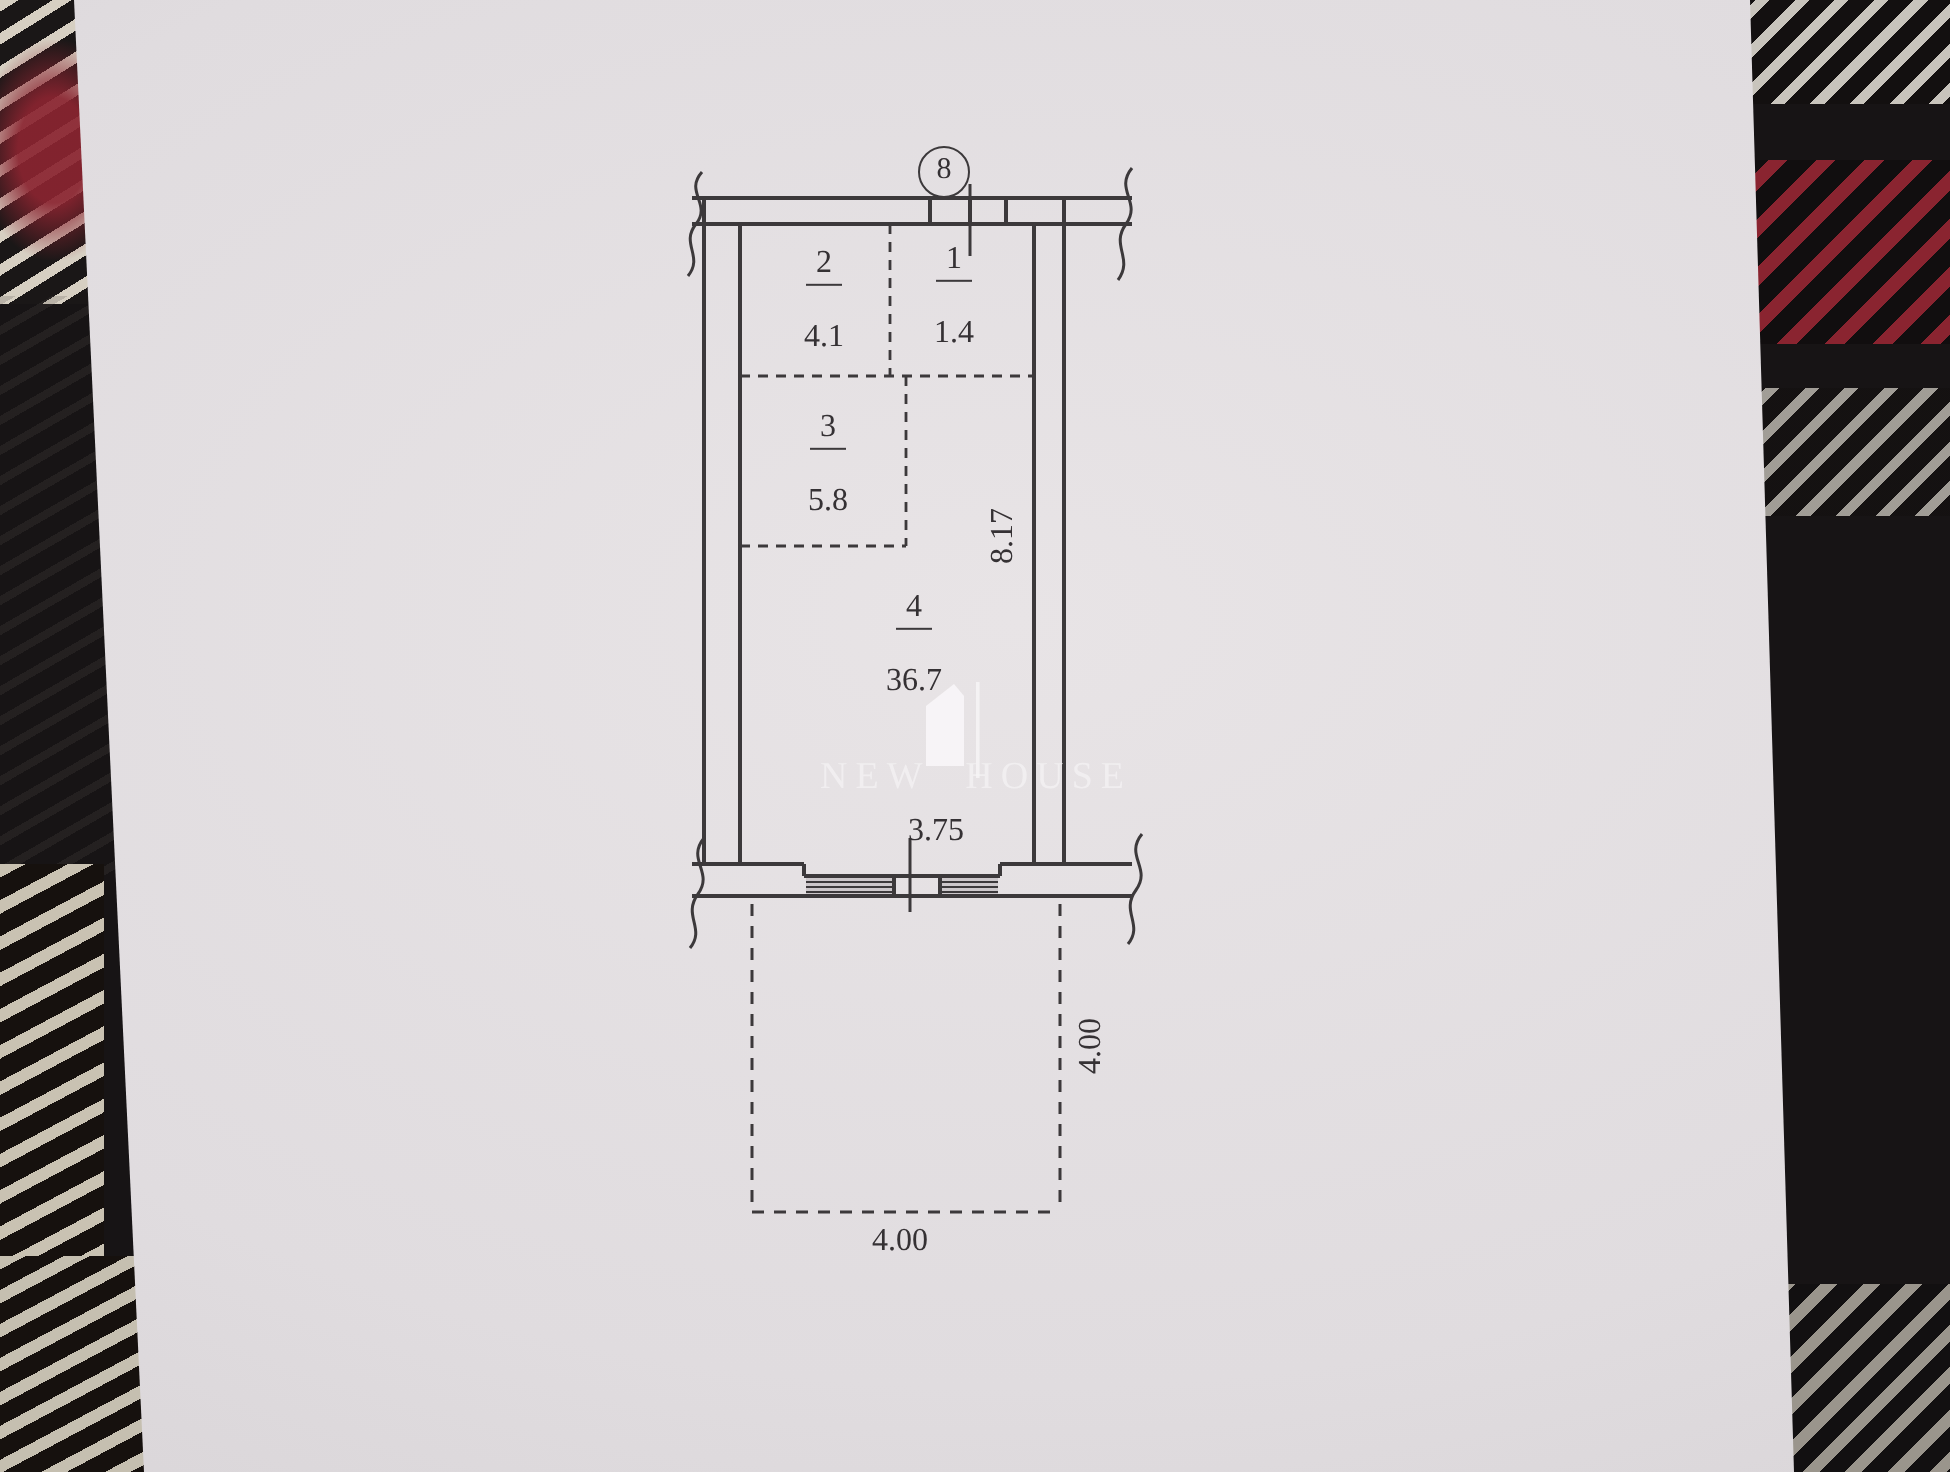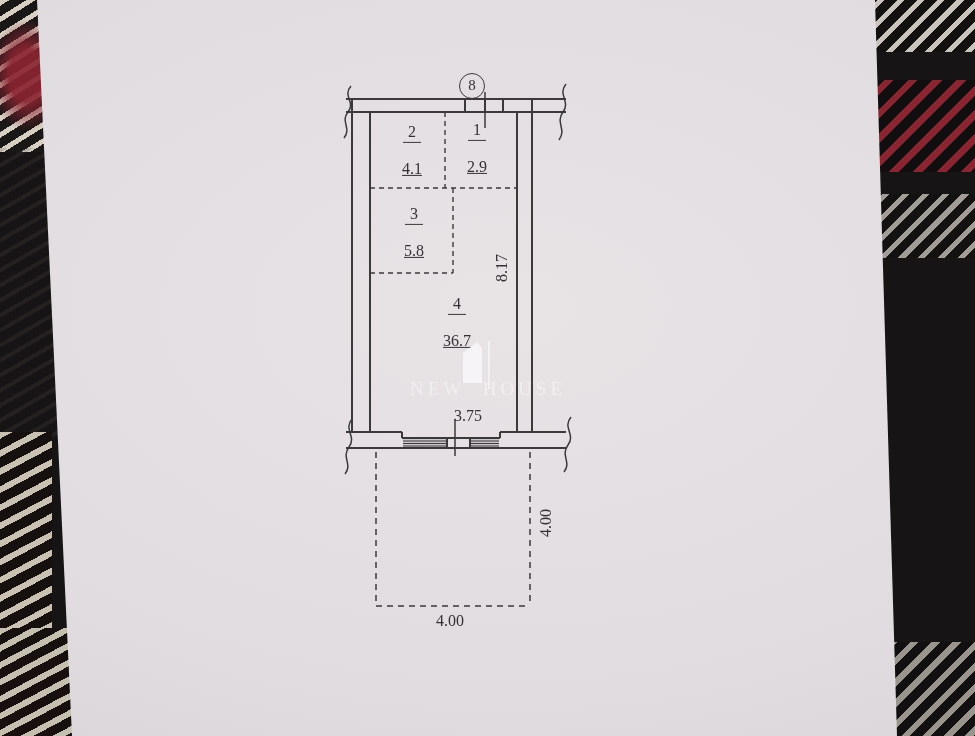--- a/index.html
+++ b/index.html
@@ -37,21 +37,21 @@
       linear-gradient(to left, rgba(130,122,126,.30) 0 3px, rgba(0,0,0,0) 16px),
       radial-gradient(120% 95% at 52% 42%, #e8e4e6 0%, #e0dcdf 55%, #d2ced1 100%);
   }
 
   svg.plan { position:absolute; left:0; top:0; z-index:2; }
 
   .lbl { position:absolute; z-index:3; color:#353134; white-space:nowrap; }
   .frac { text-align:center; font-size:16px; line-height:1.1;
     transform:translate(-50%,-50%); }
   .frac .top { display:inline-block; padding:0 5px 1px; border-bottom:1.4px solid #3c393b; }
-  .frac .bot { margin-top:17px;text-decoration:underline; }
+  .frac .bot { margin-top:17px; }
   .dim { font-size:16px; transform:translate(-50%,-50%); }
   .dim.vert { transform:translate(-50%,-50%) rotate(-90deg); }
   .badge { position:absolute; z-index:3; left:459px; top:73px; width:24px; height:24px;
     border:1.7px solid #3c393b; border-radius:50%; text-align:center;
     line-height:23px; font-size:15px; color:#353134; background:transparent; }
   .wm-text { position:absolute; z-index:4; left:488px; top:389px;
     transform:translate(-50%,-50%); font-size:19px; letter-spacing:4px;
     word-spacing:9px; color:rgba(246,244,246,.66); }
   .wm-logo { position:absolute; z-index:4; left:458px; top:339px; }
 </style>
@@ -129,21 +129,21 @@
       <line x1="376" y1="606" x2="530" y2="606"></line>
     </g>
   </svg>
 
   <div class="badge">
     <span>8</span>
   </div>
 
   <div class="lbl frac" style="left:477px; top:148px;">
     <div class="top">1</div>
-    <div class="bot">2.9</div>
+    <div class="bot">1.4</div>
   </div>
   <div class="lbl frac" style="left:412px; top:150px;">
     <div class="top">2</div>
     <div class="bot">4.1</div>
   </div>
   <div class="lbl frac" style="left:414px; top:232px;">
     <div class="top">3</div>
     <div class="bot">5.8</div>
   </div>
   <div class="lbl frac" style="left:457px; top:322px;">

